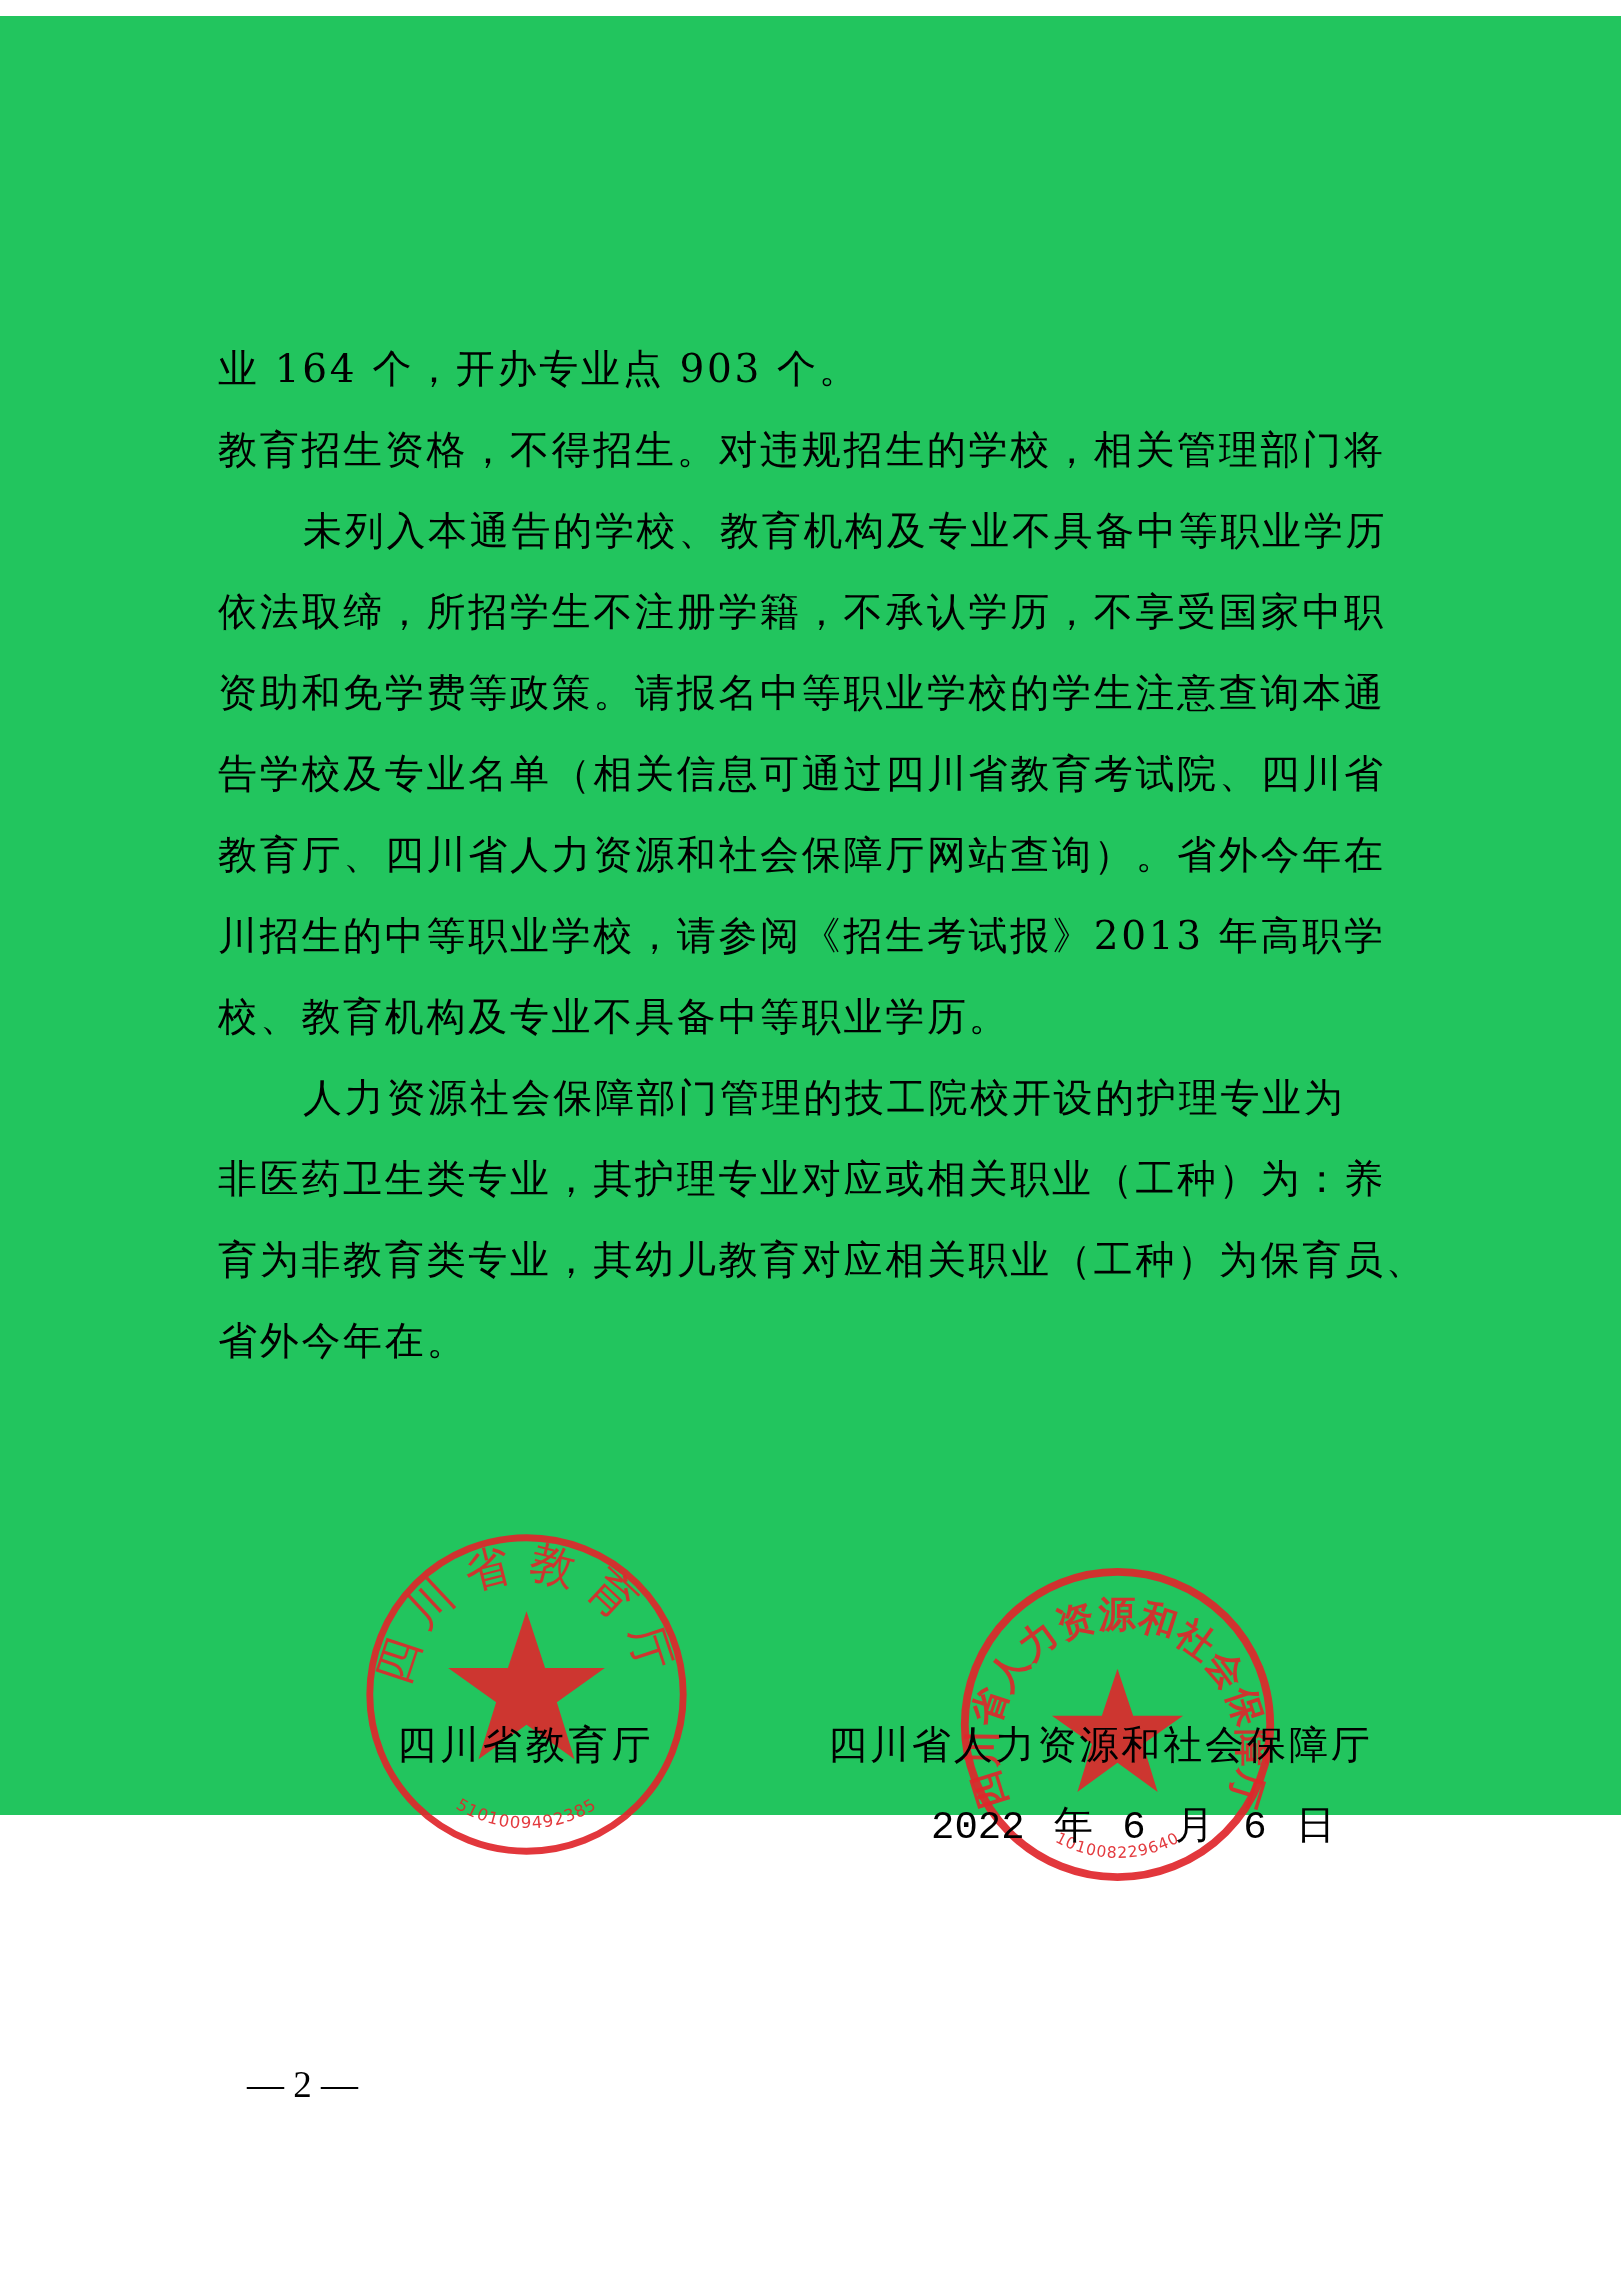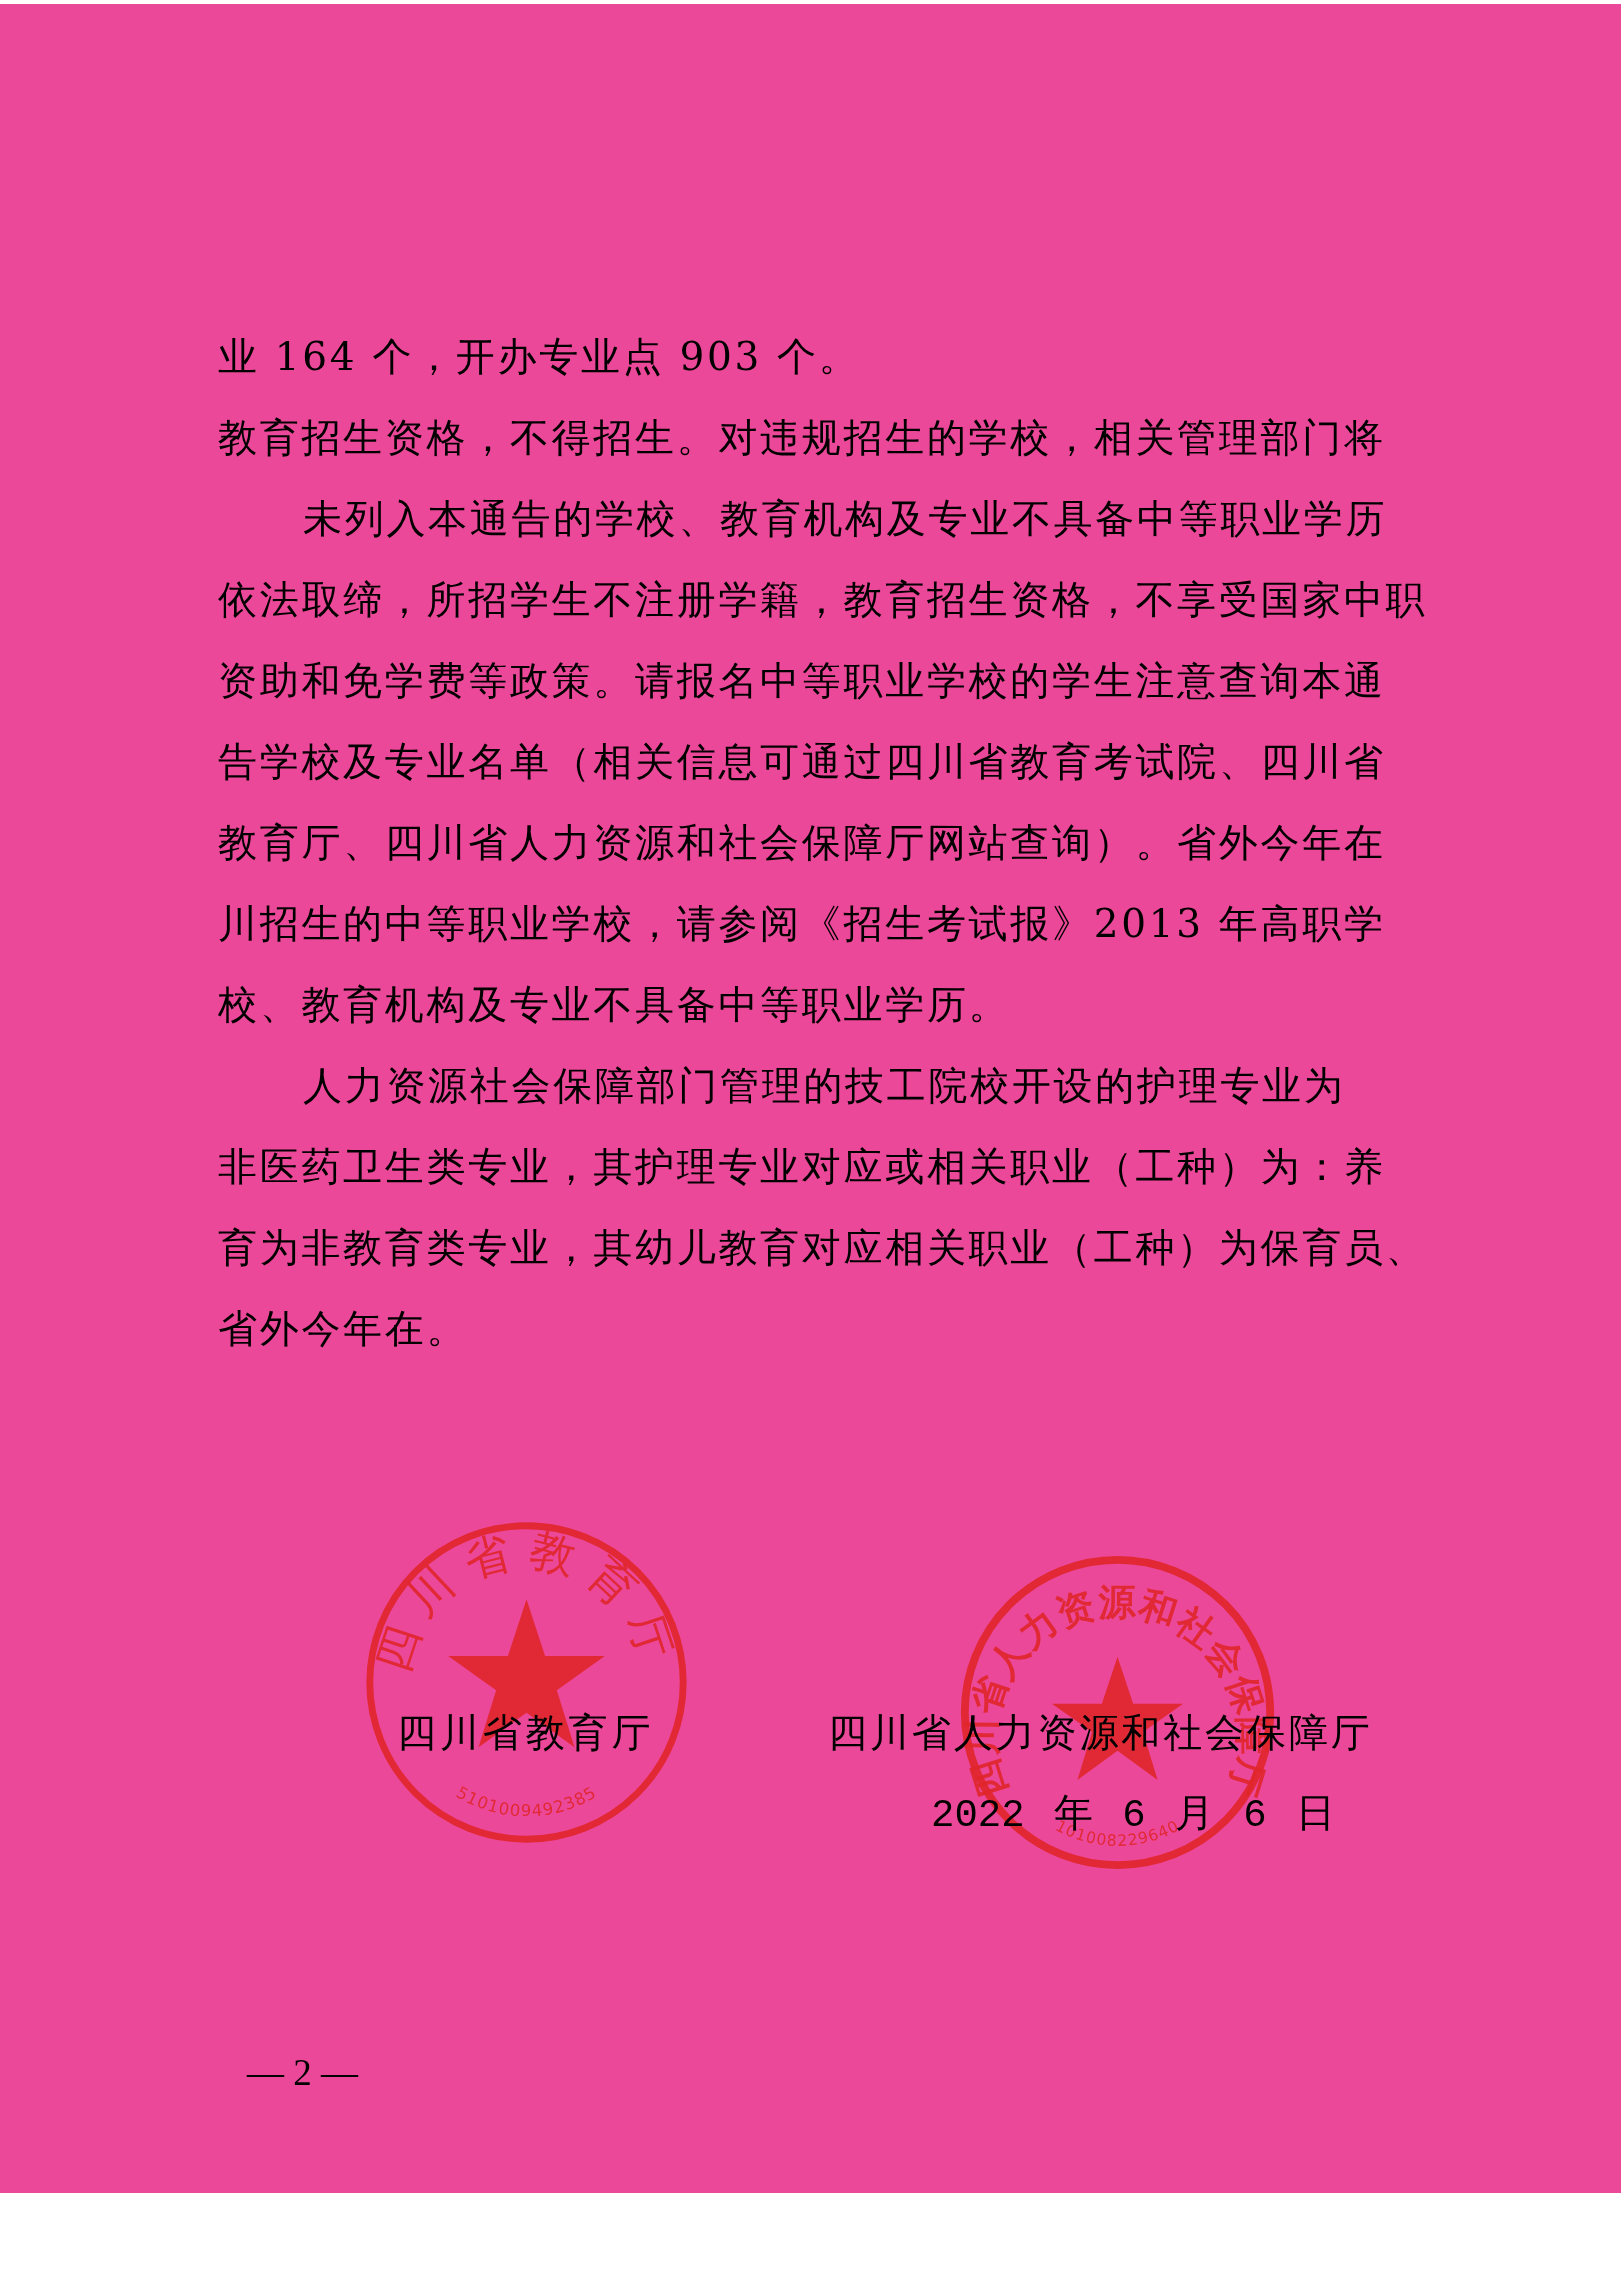--- a/index.html
+++ b/index.html
@@ -1,18 +1,18 @@
 <!DOCTYPE html>
 <html><head>
 <meta charset="utf-8">
 <style>
   html, body { margin: 0; padding: 0; background: #ffffff; }
   body { width: 1621px; height: 2293px; position: relative; overflow: hidden;
          font-family: "DejaVu Serif", "Liberation Serif", serif; color: #000; }
-  .page { position: absolute; left: 0; top: 4px; width: 1621px; height: 2189px; background: #ec4899; }
+  .page { position: absolute; left: 0; top: 16px; width: 1621px; height: 1799px; background: #22c55e; }
   .body-text { position: absolute; left: 218px; top: 312px; width: 1198px; }
   .para { margin: 0; font-size: 39px; line-height: 81px; letter-spacing: 2.7px;
           text-align: justify; text-align-last: left; }
   .line { display: block; white-space: nowrap; }
   .stamp { position: absolute; border-radius: 50%; }
   .stamp svg { position: absolute; left: 0; top: 0; }
   .sig { position: absolute; font-size: 39px; letter-spacing: 3.9px; white-space: nowrap; z-index: 5;
          font-family: "DejaVu Sans", "Liberation Sans", sans-serif; font-weight: 300; }
   .date { position: absolute; font-size: 39px; white-space: nowrap; z-index: 5;
           font-family: Liberation Mono, monospace; word-spacing: 5.9px; }
@@ -24,21 +24,21 @@
 
 <div class="page">
 
   <div class="body-text">
     <p class="para">
       <span class="line">业 164 个，开办专业点 903 个。</span>
     </p>
     <p class="para">
       <span class="line">教育招生资格，不得招生。对违规招生的学校，相关管理部门将</span>
       <span class="line" style="padding-left:85px">未列入本通告的学校、教育机构及专业不具备中等职业学历</span>
-      <span class="line">依法取缔，所招学生不注册学籍，教育招生资格，不享受国家中职</span>
+      <span class="line">依法取缔，所招学生不注册学籍，不承认学历，不享受国家中职</span>
       <span class="line">资助和免学费等政策。请报名中等职业学校的学生注意查询本通</span>
       <span class="line">告学校及专业名单（相关信息可通过四川省教育考试院、四川省</span>
       <span class="line">教育厅、四川省人力资源和社会保障厅网站查询）。省外今年在</span>
       <span class="line">川招生的中等职业学校，请参阅《招生考试报》2013 年高职学</span>
       <span class="line">校、教育机构及专业不具备中等职业学历。</span>
     </p>
     <p class="para">
       <span class="line" style="padding-left:85px">人力资源社会保障部门管理的技工院校开设的护理专业为</span>
       <span class="line">非医药卫生类专业，其护理专业对应或相关职业（工种）为：养</span>
       <span class="line">育为非教育类专业，其幼儿教育对应相关职业（工种）为保育员、</span>

